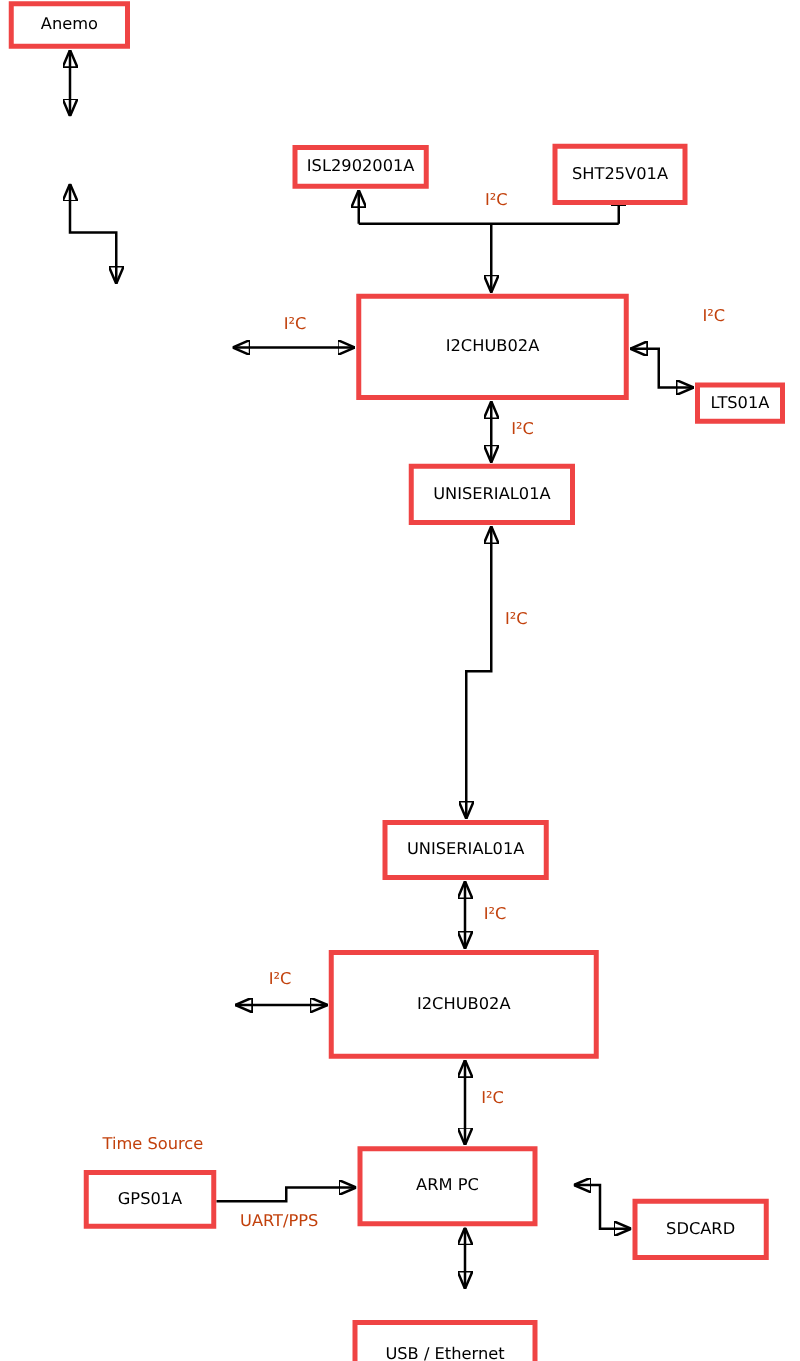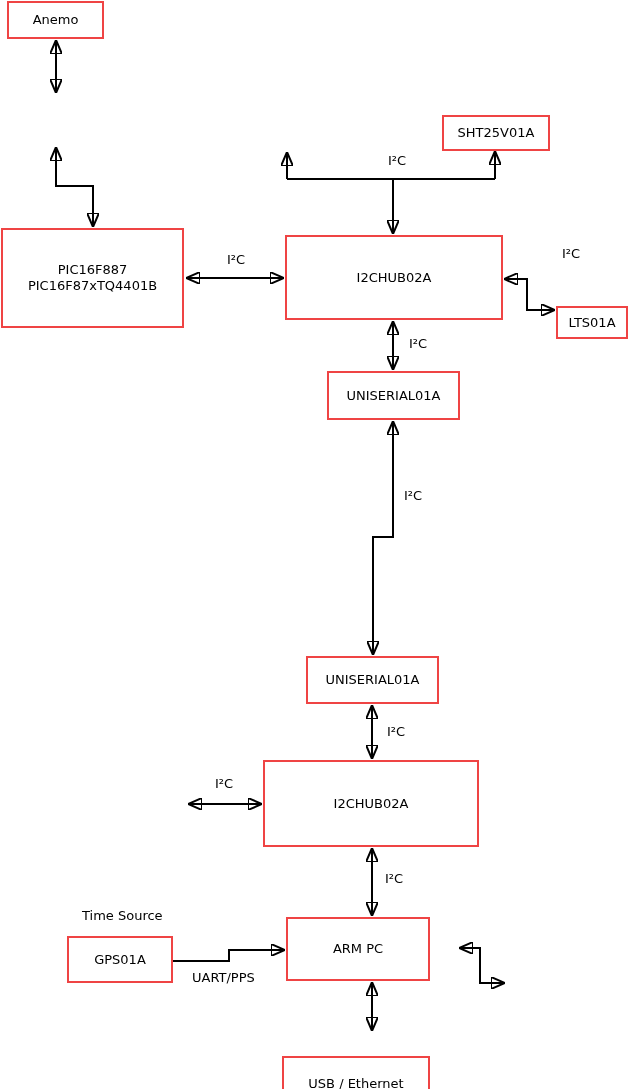--- a/index.html
+++ b/index.html
@@ -22,37 +22,37 @@
     top: 0;
   }
   .wires path {
     stroke: #000000;
     stroke-width: 2;
     fill: none;
   }
   .box {
     position: absolute;
     box-sizing: border-box;
-    border: 2px solid #ef4444;
+    border: 4px solid #ef4444;
     background: #ffffff;
     display: flex;
     flex-direction: column;
     align-items: center;
     justify-content: center;
     text-align: center;
     font-size: 13px;
     line-height: 16px;
     color: #000000;
   }
   .box span { display: block; white-space: nowrap; }
   .lbl {
     position: absolute;
     font-size: 13px;
     line-height: 14px;
-    color: #000000;
+    color: #c2410c;
     white-space: nowrap;
   }
 </style>
 </head>
 <body>
 
 <div class="canvas">
 
   <svg class="wires" width="640" height="1089" viewBox="0 0 640 1089">
     <defs>
@@ -82,27 +82,26 @@
     <path d="M173,961 L229,961 L229,950 L285,950" marker-end="url(#ah)"></path>
     <path d="M459,948 L480,948 L480,983 L505,983" marker-start="url(#ah)" marker-end="url(#ah)"></path>
     <path d="M372,982 V1031" marker-start="url(#ah)" marker-end="url(#ah)"></path>
   </svg>
 
   <div class="box" style="left:7px;top:1px;width:97px;height:38px">
     <span>Anemo</span>
   </div>
 
 
-  <div class="box" style="left:1px;top:228px;width:183px;height:100px">
-    <span>PIC16F887</span>
-    <span>PIC16F87xTQ4401B</span>
+
+  <div class="box" style="left:234px;top:116px;width:109px;height:35px">
+    <span>ISL2902001A</span>
   </div>
 
-
-  <div class="box" style="left:442px;top:115px;width:108px;height:36px">
+  <div class="box" style="left:442px;top:115px;width:108px;height:49px">
     <span>SHT25V01A</span>
   </div>
 
   <div class="box" style="left:285px;top:235px;width:218px;height:85px">
     <span>I2CHUB02A</span>
   </div>
 
   <div class="box" style="left:556px;top:306px;width:72px;height:33px">
     <span>LTS01A</span>
   </div>
@@ -121,20 +120,23 @@
 
 
   <div class="box" style="left:286px;top:917px;width:144px;height:64px">
     <span>ARM PC</span>
   </div>
 
   <div class="box" style="left:67px;top:936px;width:106px;height:47px">
     <span>GPS01A</span>
   </div>
 
+  <div class="box" style="left:506px;top:959px;width:109px;height:49px">
+    <span>SDCARD</span>
+  </div>
 
   <div class="box" style="left:282px;top:1056px;width:148px;height:56px">
     <span>USB / Ethernet</span>
   </div>
 
   <span class="lbl" style="left:388px;top:154px">I²C</span>
   <span class="lbl" style="left:227px;top:253px">I²C</span>
   <span class="lbl" style="left:562px;top:247px">I²C</span>
   <span class="lbl" style="left:409px;top:337px">I²C</span>
   <span class="lbl" style="left:404px;top:489px">I²C</span>

